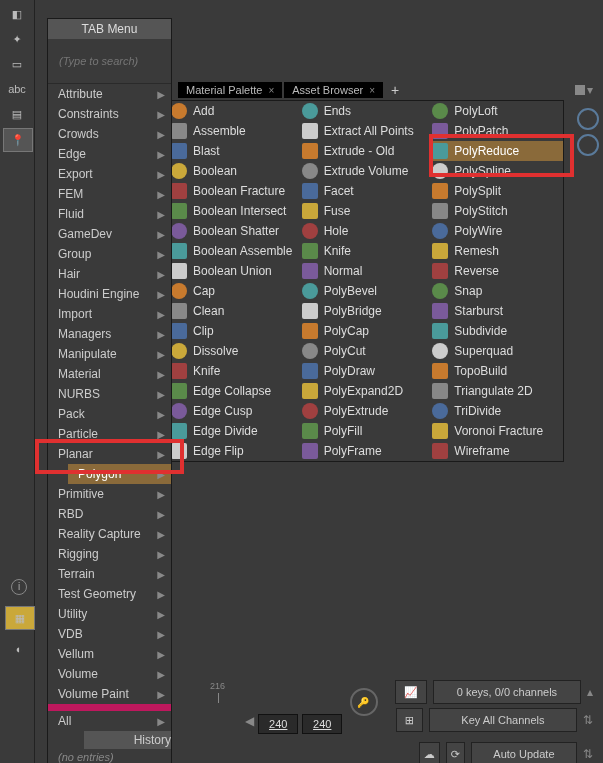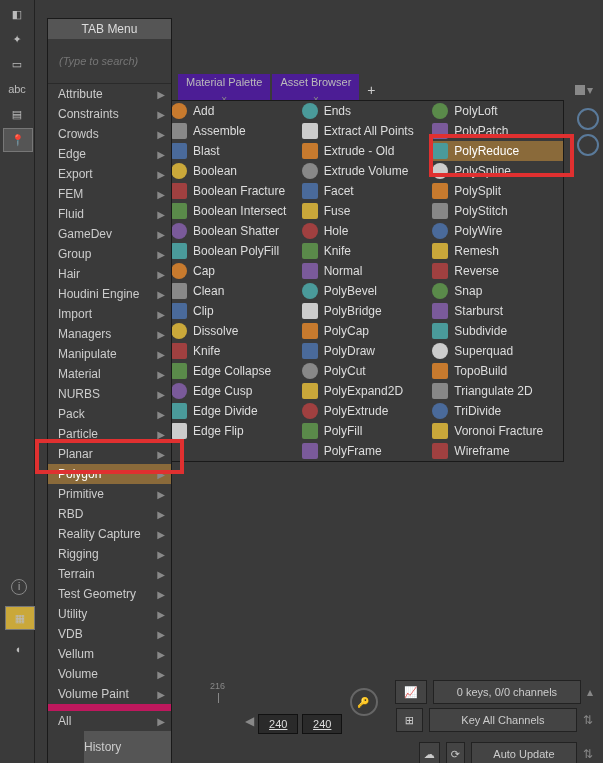--- a/index.html
+++ b/index.html
@@ -7,39 +7,39 @@
   .toolbar-left .tbtn{width:28px;height:22px;margin:3px;display:flex;align-items:center;justify-content:center;color:#bbb;font-size:11px;}
   .toolbar-left .tbtn.sel{background:#555;border:1px solid #777;}
   .timeline{position:absolute;left:35px;right:10px;top:665px;height:30px;}
   .timeline .tick{position:absolute;top:16px;font-size:9px;color:#888;}
   .timeline .tick::before{content:"";position:absolute;left:50%;top:12px;width:1px;height:10px;background:#888;}
   .frame-box{display:inline-block;width:38px;height:18px;background:#2a2a2a;border:1px solid #111;color:#ddd;text-align:center;line-height:18px;font-size:11px;text-decoration:underline;}
   .ctrl-row{position:absolute;right:10px;height:24px;display:flex;align-items:center;gap:6px;}
   .ctrl-btn{background:#444;border:1px solid #222;color:#ccc;padding:2px 8px;height:18px;display:flex;align-items:center;font-size:11px;}
   .wide{width:130px;justify-content:center;}
   .tab-bar{position:absolute;left:178px;top:80px;right:10px;height:20px;display:flex;align-items:center;gap:2px;}
-  .tab{background:#4c1d95;padding:2px 8px;font-size:11px;color:#bbb;display:flex;align-items:center;gap:6px;flex-direction:column;}
+  .tab{background:#000000;padding:2px 8px;font-size:11px;color:#bbb;display:flex;align-items:center;gap:6px;}
   .tab .x{color:#888;font-size:10px;}
   .plus{color:#ccc;font-size:14px;padding:0 6px;}
   .sq{width:10px;height:10px;background:#888;margin-left:auto;}
   
   .menu{position:absolute;left:47px;top:18px;width:123px;background:#3a3a3a;border:1px solid #1a1a1a;z-index:10;}
   .menu-title{background:#555;text-align:center;padding:3px 12px;color:#ddd;font-size:12px;}
   .search{display:flex;align-items:center;padding:15px 5px;background:#3a3a3a;border-bottom:1px solid #2a2a2a;}
   .search svg{width:14px;height:14px;margin-right:4px;}
   .search input{flex:1;background:transparent;border:none;color:#888;font-size:11px;font-style:italic;outline:none;}
   .cat{display:flex;align-items:center;justify-content:space-between;padding:2px 6px 2px 10px;height:16px;font-size:12px;color:#ccc;cursor:default;}
   .cat .arrow{color:#888;font-size:10px;}
-  .cat.hl{background:#8a6a3a;color:#fff;}
+  .cat.hl{background:#8a6a3a;color:#fff;margin-left:20px;}
   .hl-box{position:absolute;border:4px solid #e03030;pointer-events:none;z-index:30;}
   #hl-polygon{left:35px;top:439px;width:141px;height:27px;}
   #hl-polyreduce{left:429px;top:134px;width:137px;height:35px;}
   .menu-footer{border-top:7px solid #be185d;}
   .menu-footer .cat{background:#3a3a3a;}
-  .menu-footer .hist{background:#555;text-align:left;padding:9px 0;margin-left:36px;}
+  .menu-footer .hist{background:#555;text-align:right;padding:2px 0;margin-left:36px;}
   .menu-footer .noent{color:#888;font-style:italic;padding:2px 10px;font-size:11px;}
   
   .submenu{position:absolute;left:170px;top:100px;width:392px;background:#3a3a3a;border:1px solid #1a1a1a;z-index:9;display:flex;}
   .col{flex:1;}
   .node{display:flex;align-items:center;gap:6px;padding:1px 0;height:18px;font-size:12px;color:#ddd;}
   .node.hl{background:#8a6a3a;color:#fff;}
   .nicon{width:16px;height:16px;flex:0 0 16px;border-radius:2px;}
   
   .c-or{background:#c77a2e;} .c-gr{background:#888;} .c-bl{background:#4a6a9a;}
   .c-yl{background:#caa83a;} .c-rd{background:#a04040;} .c-gn{background:#5a8a4a;}
@@ -262,21 +262,25 @@
       <div class="node">
         <span class="nicon c-gn"></span>
         <span>Boolean Intersect</span>
       </div>
       <div class="node">
         <span class="nicon c-pu circ"></span>
         <span>Boolean Shatter</span>
       </div>
       <div class="node">
         <span class="nicon c-cy"></span>
-        <span>Boolean PolyFill</span>
+        <span>Boolean Assemble</span>
+      </div>
+      <div class="node">
+        <span class="nicon c-wh"></span>
+        <span>Boolean Union</span>
       </div>
       <div class="node">
         <span class="nicon c-or circ"></span>
         <span>Cap</span>
       </div>
       <div class="node">
         <span class="nicon c-gr"></span>
         <span>Clean</span>
       </div>
       <div class="node">
@@ -351,26 +355,26 @@
       </div>
       <div class="node">
         <span class="nicon c-wh"></span>
         <span>PolyBridge</span>
       </div>
       <div class="node">
         <span class="nicon c-or"></span>
         <span>PolyCap</span>
       </div>
       <div class="node">
+        <span class="nicon c-gr circ"></span>
+        <span>PolyCut</span>
+      </div>
+      <div class="node">
         <span class="nicon c-bl"></span>
         <span>PolyDraw</span>
-      </div>
-      <div class="node">
-        <span class="nicon c-gr circ"></span>
-        <span>PolyCut</span>
       </div>
       <div class="node">
         <span class="nicon c-yl"></span>
         <span>PolyExpand2D</span>
       </div>
       <div class="node">
         <span class="nicon c-rd circ"></span>
         <span>PolyExtrude</span>
       </div>
       <div class="node">

